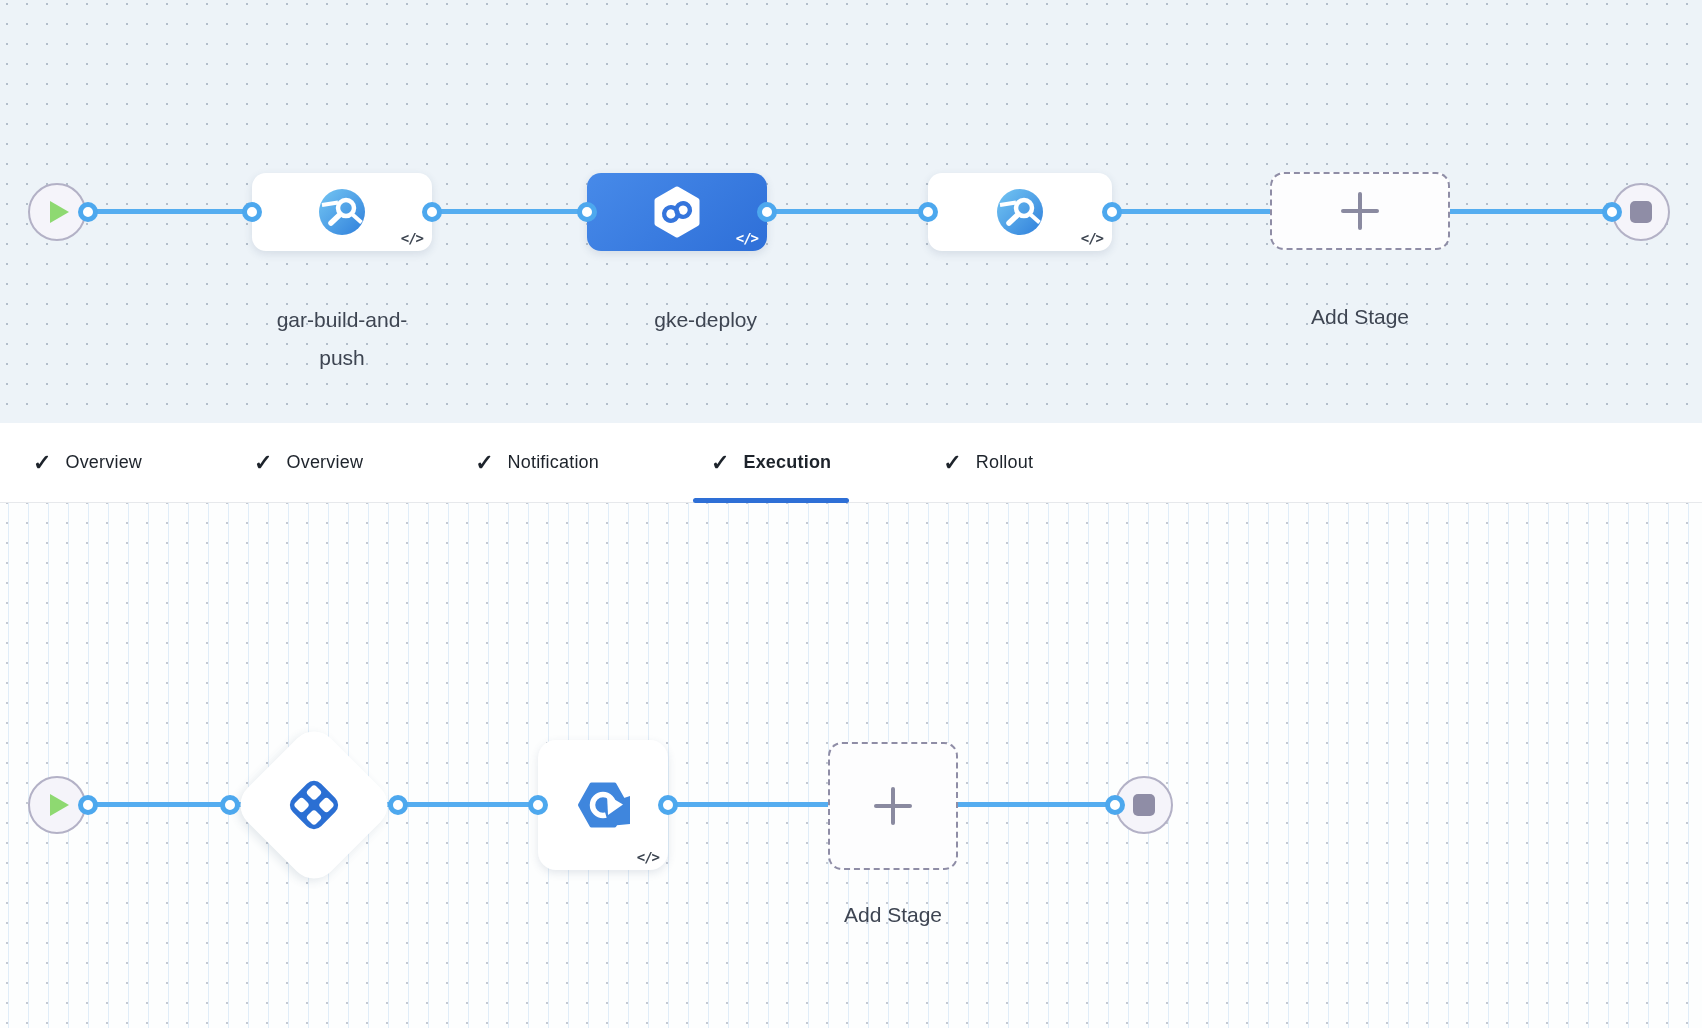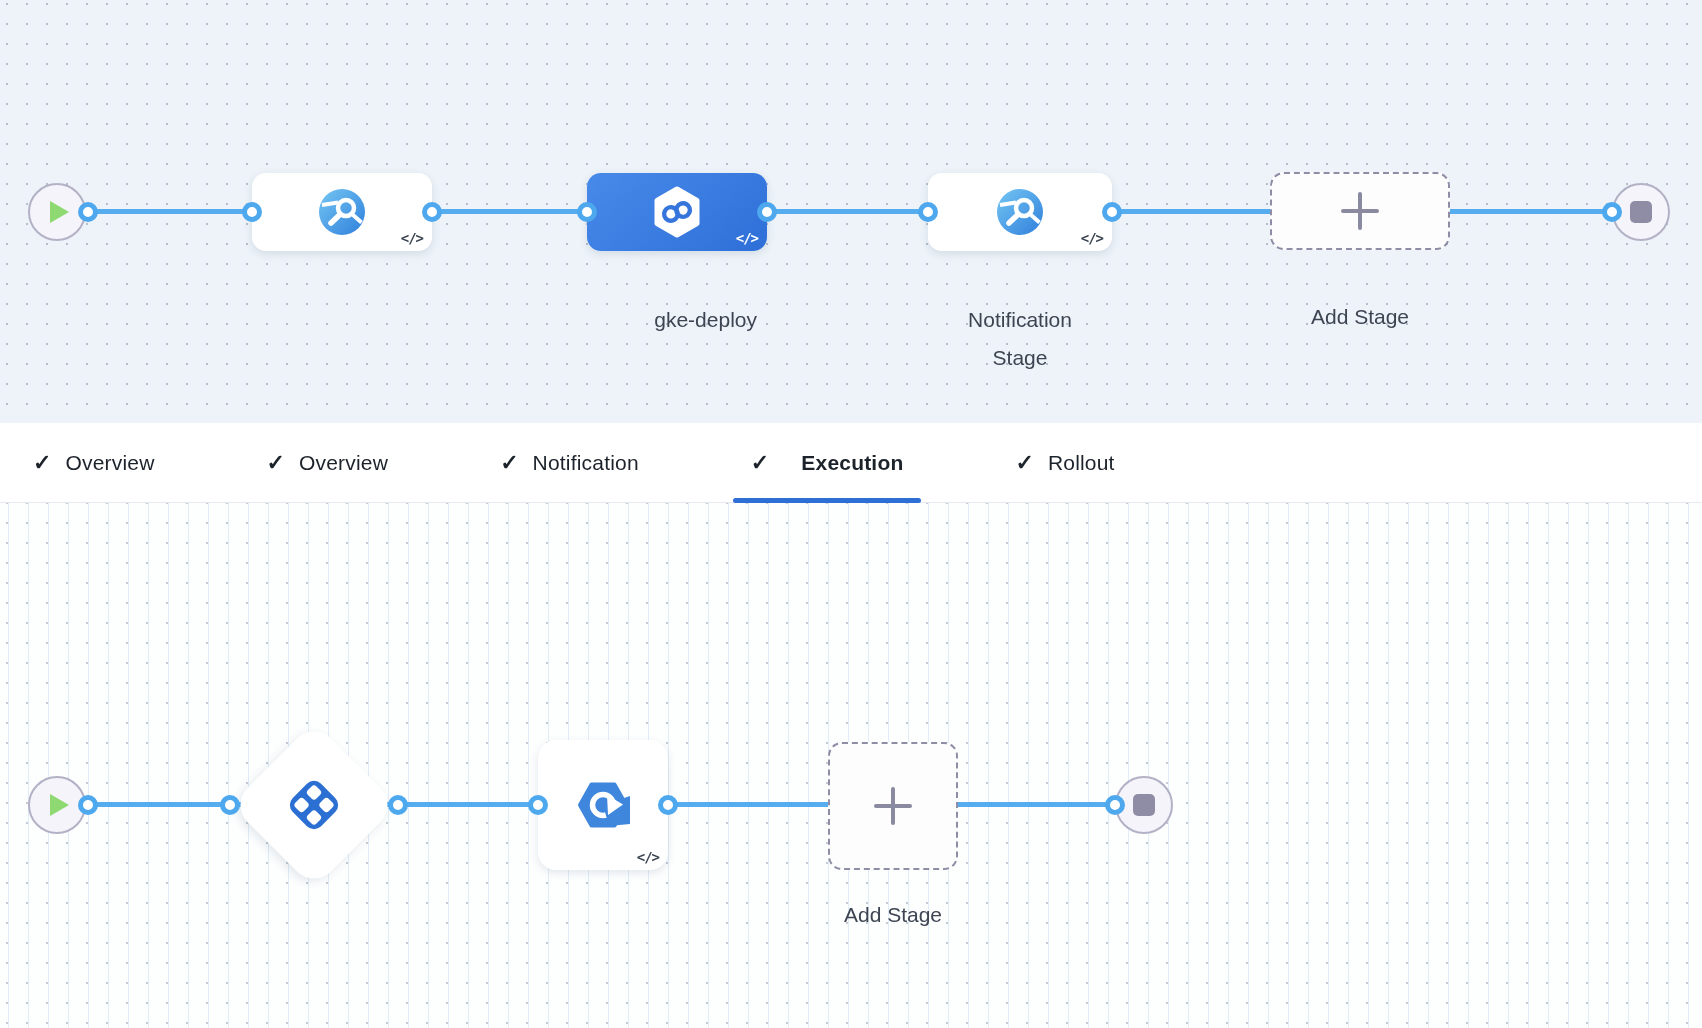--- a/index.html
+++ b/index.html
@@ -25,22 +25,22 @@
 
   
   .tab-strip{
     position:absolute;left:0;top:423px;width:1702px;height:80px;
     background:#fff;border-bottom:1px solid #e7e9ec;
     display:flex;align-items:stretch;padding-left:33px;gap:112px;z-index:5;
     box-sizing:border-box;
   }
   .tab-item{position:relative;display:flex;align-items:center;gap:14px;cursor:pointer;}
   .tab-item .check{font-size:22px;font-weight:700;color:#1d232b;line-height:1;}
-  .tab-item .tab-label{font-size:21px;color:#1d232b;letter-spacing:.2px;}
-  .tab-item.active .tab-label{font-weight:700;margin-left:18px;}
+  .tab-item .tab-label{font-size:18px;color:#1d232b;letter-spacing:.2px;}
+  .tab-item.active .tab-label{font-weight:700;}
   .tab-item.active::after{
     content:"";position:absolute;left:-18px;right:-18px;bottom:-1px;height:5px;
     background:#2e6fd6;border-radius:3px;
   }
 
   
   .flow-line{position:absolute;height:5px;background:#55adf0;border-radius:3px;z-index:1;}
   .ring{
     position:absolute;width:20px;height:20px;border-radius:50%;
     background:#fff;border:5px solid #4da8ee;box-sizing:border-box;z-index:4;
@@ -117,20 +117,21 @@
           </linearGradient>
         </defs>
       <circle cx="23" cy="23" r="23" fill="url(#gA)"></circle>
       <line x1="3" y1="16" x2="19" y2="13.5" stroke="#fff" stroke-width="4"></line>
       <circle cx="27" cy="19" r="8" fill="none" stroke="#fff" stroke-width="4.5"></circle>
       <line x1="21" y1="25.5" x2="12" y2="34" stroke="#fff" stroke-width="5.5" stroke-linecap="round"></line>
       <line x1="33.5" y1="25.5" x2="42.5" y2="33.5" stroke="#fff" stroke-width="4"></line>
     </svg>
     <span class="yaml-badge">&lt;/&gt;</span>
   </div>
+  <div class="node-label" style="left:262px;top:301px;width:160px;">gar-build-and-push</div>
 
   <div class="stage-card blue" style="left:587px;top:173px;">
     <svg width="52" height="52" viewBox="0 0 52 52">
       <path d="M26 3 L46 14.5 V37.5 L26 49 L6 37.5 V14.5 Z" fill="#fff" stroke="#fff" stroke-width="5" stroke-linejoin="round"></path>
       <g transform="rotate(-18 26 26)" fill="none" stroke="#3575dc" stroke-width="4.4">
         <circle cx="19.6" cy="26" r="6.8"></circle>
         <circle cx="32.4" cy="26" r="6.8"></circle>
       </g>
     </svg>
     <span class="yaml-badge">&lt;/&gt;</span>
@@ -146,21 +147,20 @@
           </linearGradient>
         </defs>
       <circle cx="23" cy="23" r="23" fill="url(#gB)"></circle>
       <line x1="3" y1="16" x2="19" y2="13.5" stroke="#fff" stroke-width="4"></line>
       <circle cx="27" cy="19" r="8" fill="none" stroke="#fff" stroke-width="4.5"></circle>
       <line x1="21" y1="25.5" x2="12" y2="34" stroke="#fff" stroke-width="5.5" stroke-linecap="round"></line>
       <line x1="33.5" y1="25.5" x2="42.5" y2="33.5" stroke="#fff" stroke-width="4"></line>
     </svg>
     <span class="yaml-badge">&lt;/&gt;</span>
   </div>
-  <div class="node-label" style="left:940px;top:301px;width:160px;">Notification Stage</div>
 
   <div class="dashed-box" style="left:1270px;top:172px;width:180px;height:78px;">
     <div class="plus"></div>
   </div>
   <div class="node-label" style="left:1280px;top:298px;width:160px;">Add Stage</div>
 
   <div class="endpoint" style="left:1612px;top:183px;">
     <div class="stop-sq"></div>
   </div>
 

